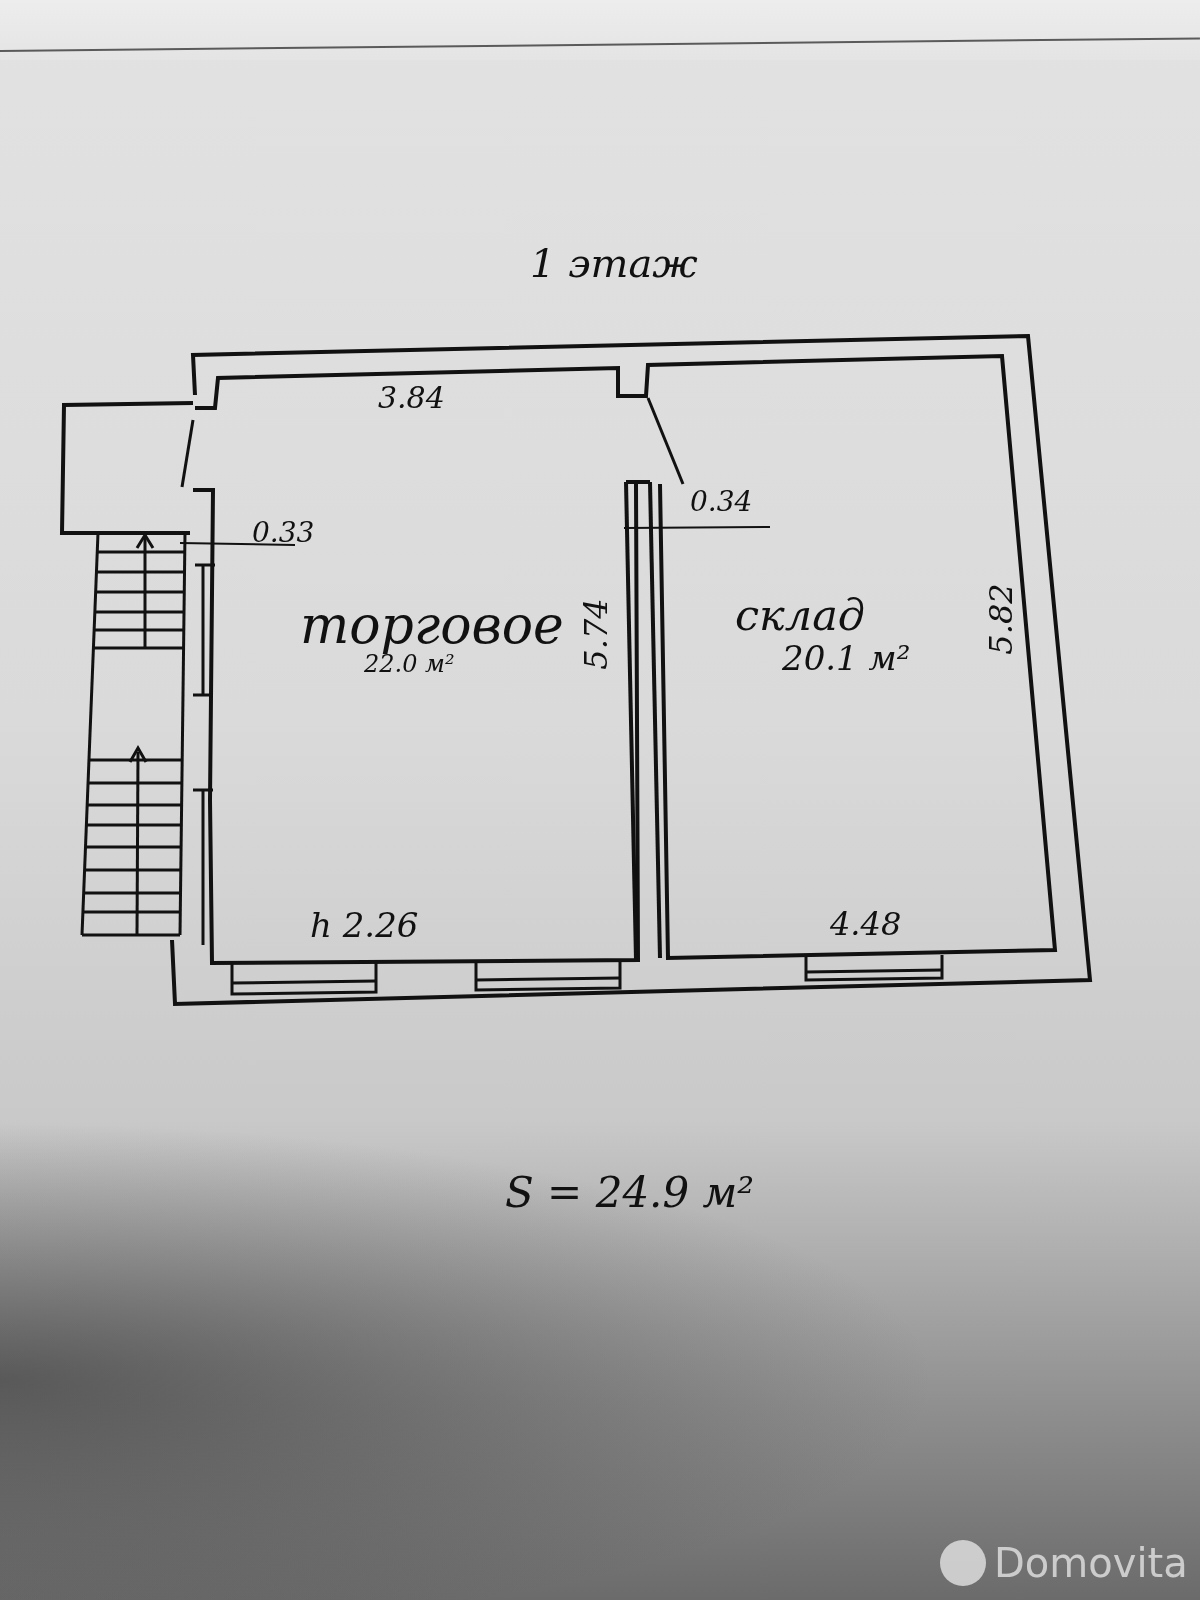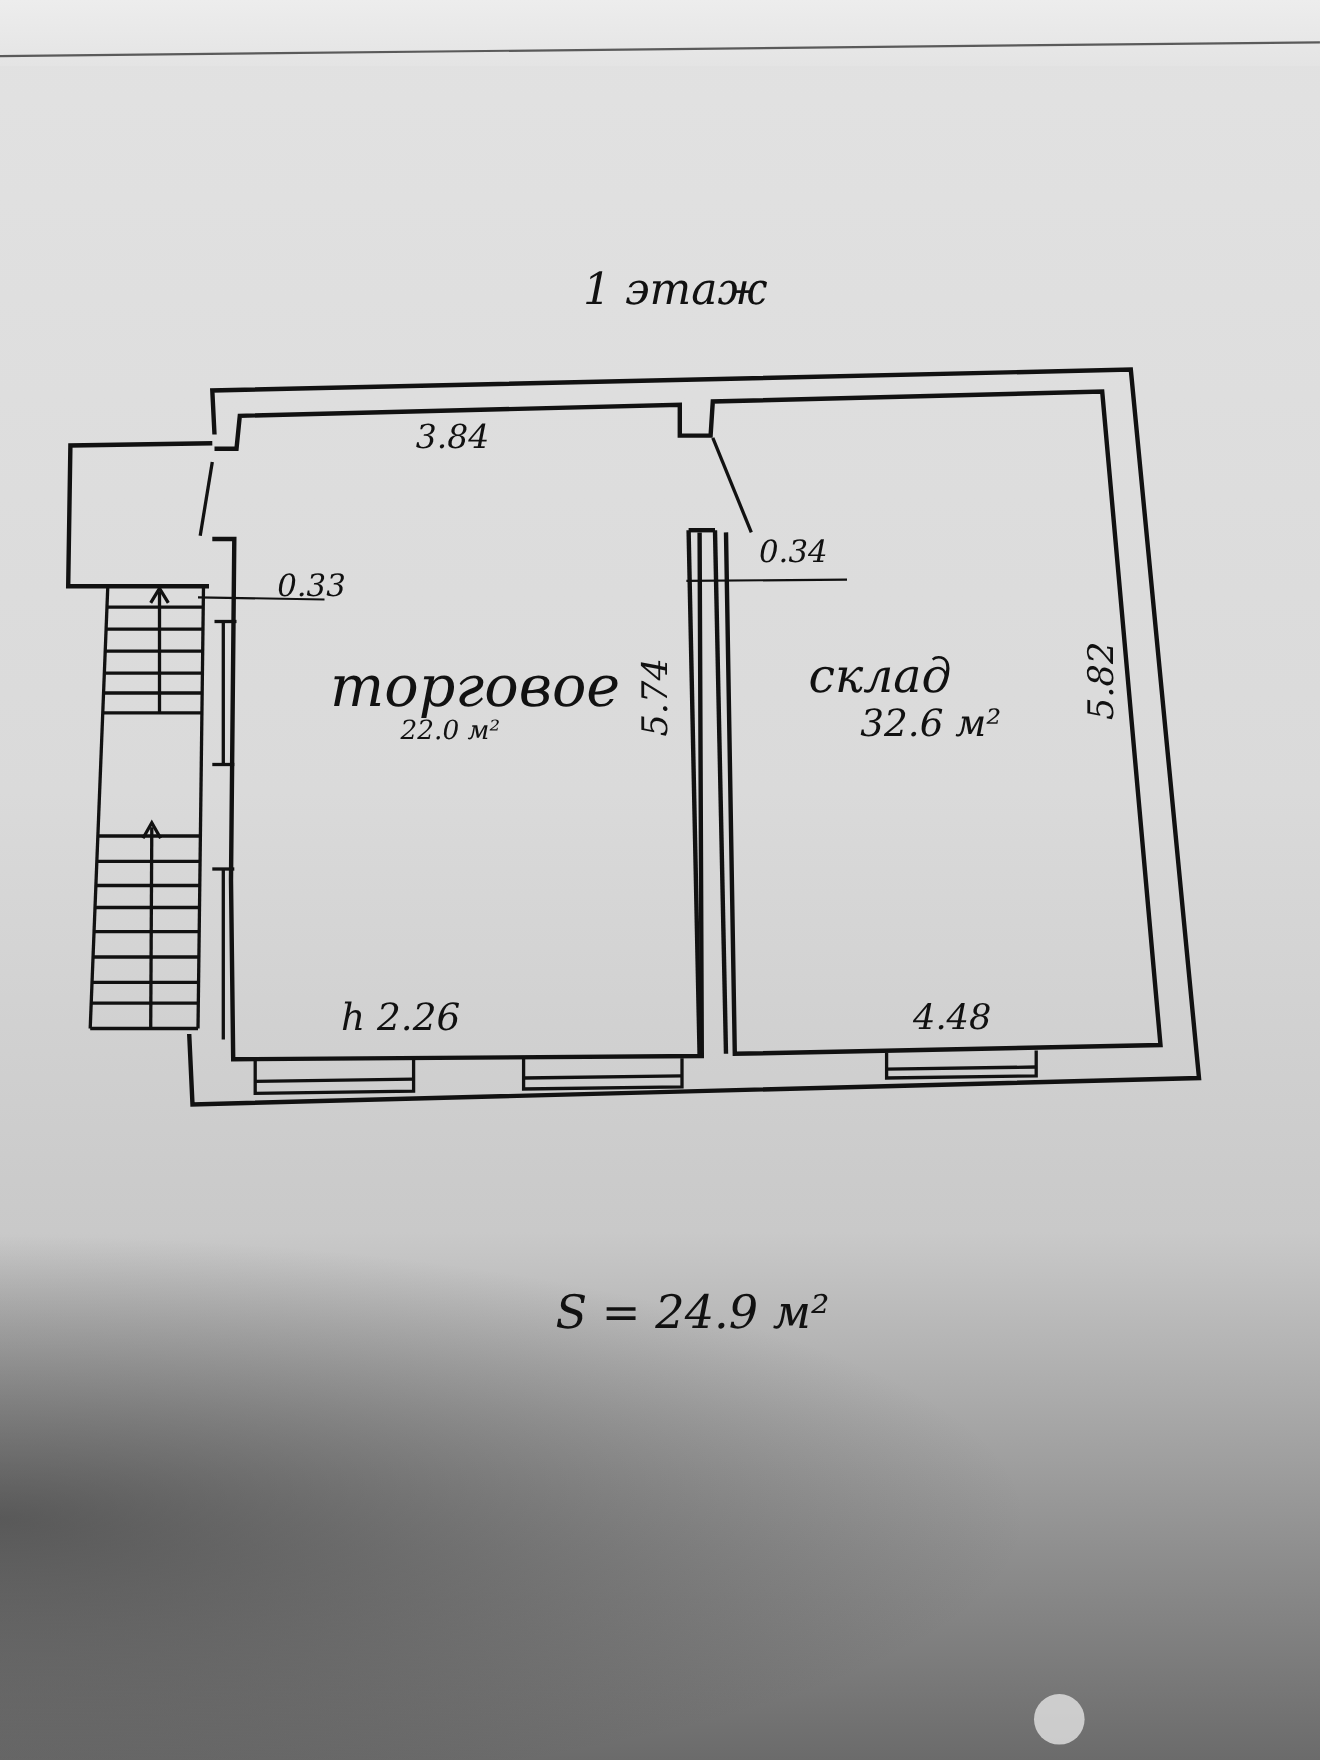--- a/index.html
+++ b/index.html
@@ -115,23 +115,24 @@
 
 <div class="hw" style="left:378px; top:380px; font-size:30px;text-align:center;">3.84</div>
 <div class="hw" style="left:252px; top:500px; font-size:28px;margin-top:16px;">0.33</div>
 <div class="hw" style="left:690px; top:485px; font-size:28px;">0.34</div>
 
 <div class="hw" style="left:300px; top:595px; font-size:52px;">торговое</div>
 <div class="hw" style="left:364px; top:650px; font-size:24px;">22.0 м²</div>
 <div class="hw" style="left:560px; top:615px; font-size:32px; transform:rotate(-90deg);">5.74</div>
 
 <div class="hw" style="left:735px; top:590px; font-size:43px;">склад</div>
-<div class="hw" style="left:782px; top:638px; font-size:34px;">32.6 м²</div>
+<div class="hw" style="left:782px; top:638px; font-size:34px;">20.1 м²</div>
 <div class="hw" style="left:965px; top:600px; font-size:32px; transform:rotate(-90deg);">5.82</div>
 
 <div class="hw" style="left:310px; top:905px; font-size:34px;">h 2.26</div>
 <div class="hw" style="left:830px; top:905px; font-size:32px;">4.48</div>
 
 <div class="hw" style="left:505px; top:1168px; font-size:42px;">S = 24.9 м²</div>
 
 <div class="watermark">
   <span class="wm-dot"></span>
+  <span>Domovita</span>
 </div>
 
 </body></html>

